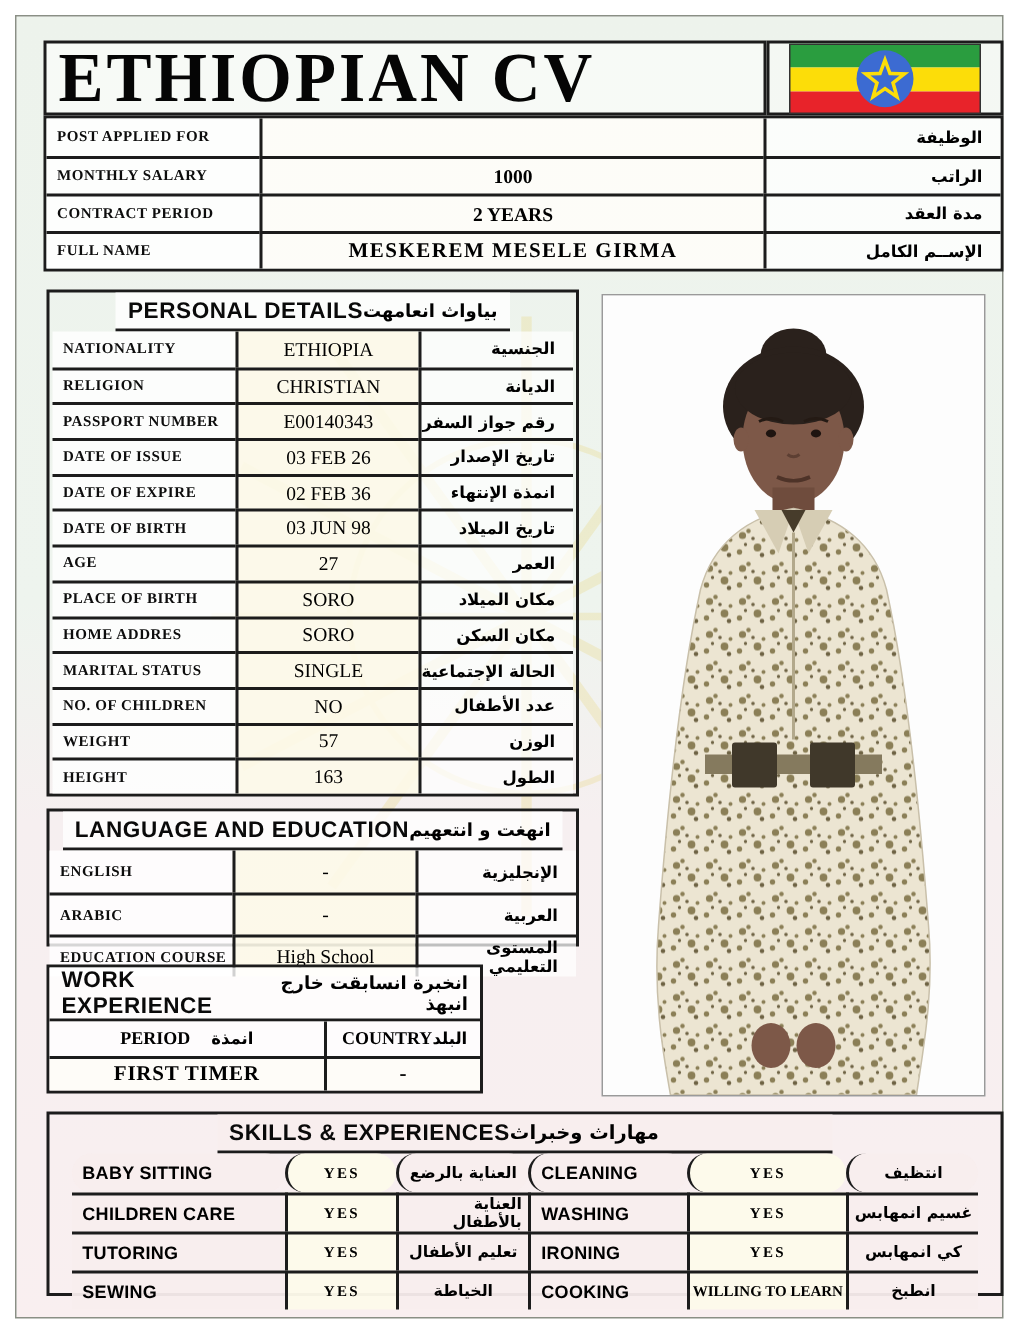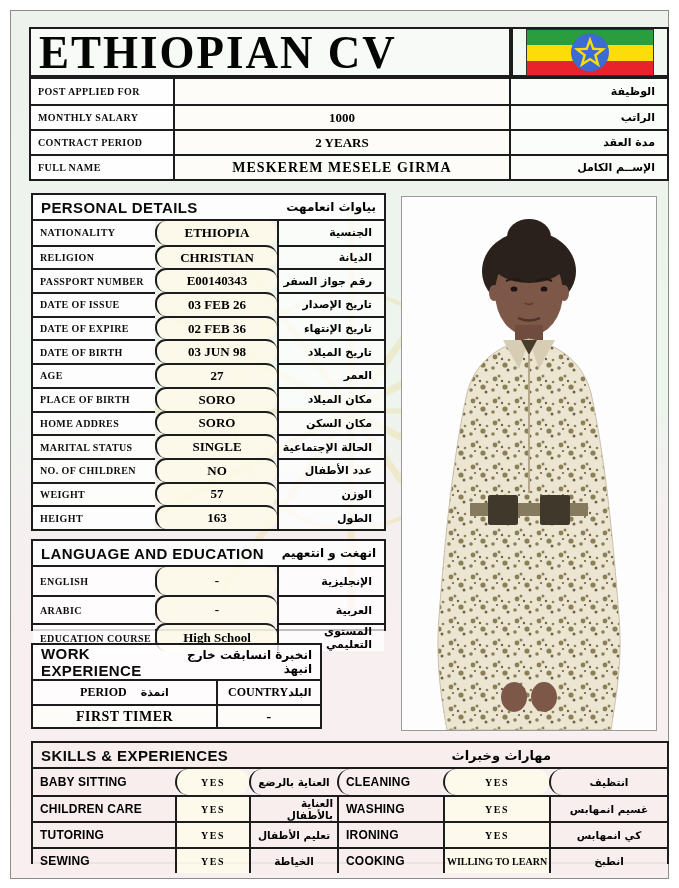--- a/index.html
+++ b/index.html
@@ -29,21 +29,21 @@
   .g3 > div:nth-child(3n+1){ border-left:none; }
   .g3 > div:nth-child(-n+3){ border-top:none; }
   .g2 > div:nth-child(2n+1){ border-left:none; }
   .g2 > div:nth-child(-n+2){ border-top:none; }
   .g6 > div:nth-child(6n+1){ border-left:none; }
   .g6 > div:nth-child(-n+6){ border-top:none;border-radius:13px; }
 
   #top-table{ left:18px; top:66px; width:640px; height:104px;
               grid-template-columns:142px 336px 1fr; grid-template-rows:repeat(4,1fr); }
 
-  .section{ display:flex; flex-direction:column; border:2px solid var(--bd); }
+  .section{ display:flex; flex-direction:column; border:2px solid var(--bd);align-items:center; }
   .sec-h{ flex:0 0 26px; border-bottom:2px solid var(--bd); display:flex; align-items:center;
           justify-content:space-between; background:rgba(255,255,255,.8); padding:0 8px 0 8px; }
   .sec-h .en{ font-family:"Liberation Sans","DejaVu Sans",sans-serif; font-weight:bold; font-size:15px;
               letter-spacing:.4px; color:#0a0a0a; }
   .sec-h .ar{ font-family:"DejaVu Sans",sans-serif; font-weight:bold; font-size:12px; direction:rtl; }
   .section .grid{ flex:1; }
 
   #personal{ left:20px; top:182px; width:355px; height:338px; }
   #personal .grid{ grid-template-columns:122px 122px 1fr; grid-template-rows:repeat(13,1fr); }
   #language{ left:20px; top:528px; width:355px; height:92px; }
@@ -53,21 +53,21 @@
   #work .grid{ grid-template-columns:183px 1fr; grid-template-rows:repeat(2,1fr); }
   #skills{ left:20px; top:730px; width:638px; height:123px; }
   #skills .sec-h{ background:rgba(248,237,237,.95); }
   #skills .sec-h .ar{ margin-right:108px; font-size:13px; }
   #skills .grid{ grid-template-columns:142px 74px 88px 106px 106px 1fr; grid-template-rows:repeat(4,1fr); }
 
   
   .lbl{ background:rgba(255,255,255,.82); font-weight:bold; font-size:10px; letter-spacing:.4px;
         padding-left:7px; color:#0d0d0d; }
   .valw{ background:rgba(254,253,248,.9); justify-content:center; font-weight:bold; font-size:13px; }
-  .val{ background:rgba(253,249,233,.9); justify-content:center; font-weight:bold; font-size:13px;border-radius:11px; }
+  .val{ background:rgba(253,249,233,.9); justify-content:center; font-weight:normal; font-size:13px; }
   .ara{ background:rgba(255,255,255,.72); font-family:"DejaVu Sans",sans-serif; font-weight:bold;
         font-size:11px; direction:rtl; justify-content:flex-start; padding-right:12px; }
   .name-cell{ letter-spacing:1px; font-size:14px; }
   .pinkl{ background:rgba(248,237,237,.95); font-family:"Liberation Sans","DejaVu Sans",sans-serif;
           font-weight:bold; font-size:12px; letter-spacing:.2px; padding-left:7px; }
   .pinka{ background:rgba(248,237,237,.95); font-family:"DejaVu Sans",sans-serif; font-weight:bold;
           font-size:10.5px; direction:rtl; justify-content:center; padding:0 4px; }
   .yes{ background:rgba(253,250,234,.97); justify-content:center; font-weight:bold; font-size:10px;
         letter-spacing:1.5px; }
   .wtl{ font-size:10px; letter-spacing:0; }
@@ -144,21 +144,21 @@
         <div class="val">CHRISTIAN</div>
         <div class="ara">الديانة</div>
         <div class="lbl">PASSPORT NUMBER</div>
         <div class="val">E00140343</div>
         <div class="ara">رقم جواز السفر</div>
         <div class="lbl">DATE OF ISSUE</div>
         <div class="val">03 FEB 26</div>
         <div class="ara">تاريخ الإصدار</div>
         <div class="lbl">DATE OF EXPIRE</div>
         <div class="val">02 FEB 36</div>
-        <div class="ara">تاريخ الإنتهاء</div>
+        <div class="ara">انمذة الإنتهاء</div>
         <div class="lbl">DATE OF BIRTH</div>
         <div class="val">03 JUN 98</div>
         <div class="ara">تاريخ الميلاد</div>
         <div class="lbl">AGE</div>
         <div class="val">27</div>
         <div class="ara">العمر</div>
         <div class="lbl">PLACE OF BIRTH</div>
         <div class="val">SORO</div>
         <div class="ara">مكان الميلاد</div>
         <div class="lbl">HOME ADDRES</div>

